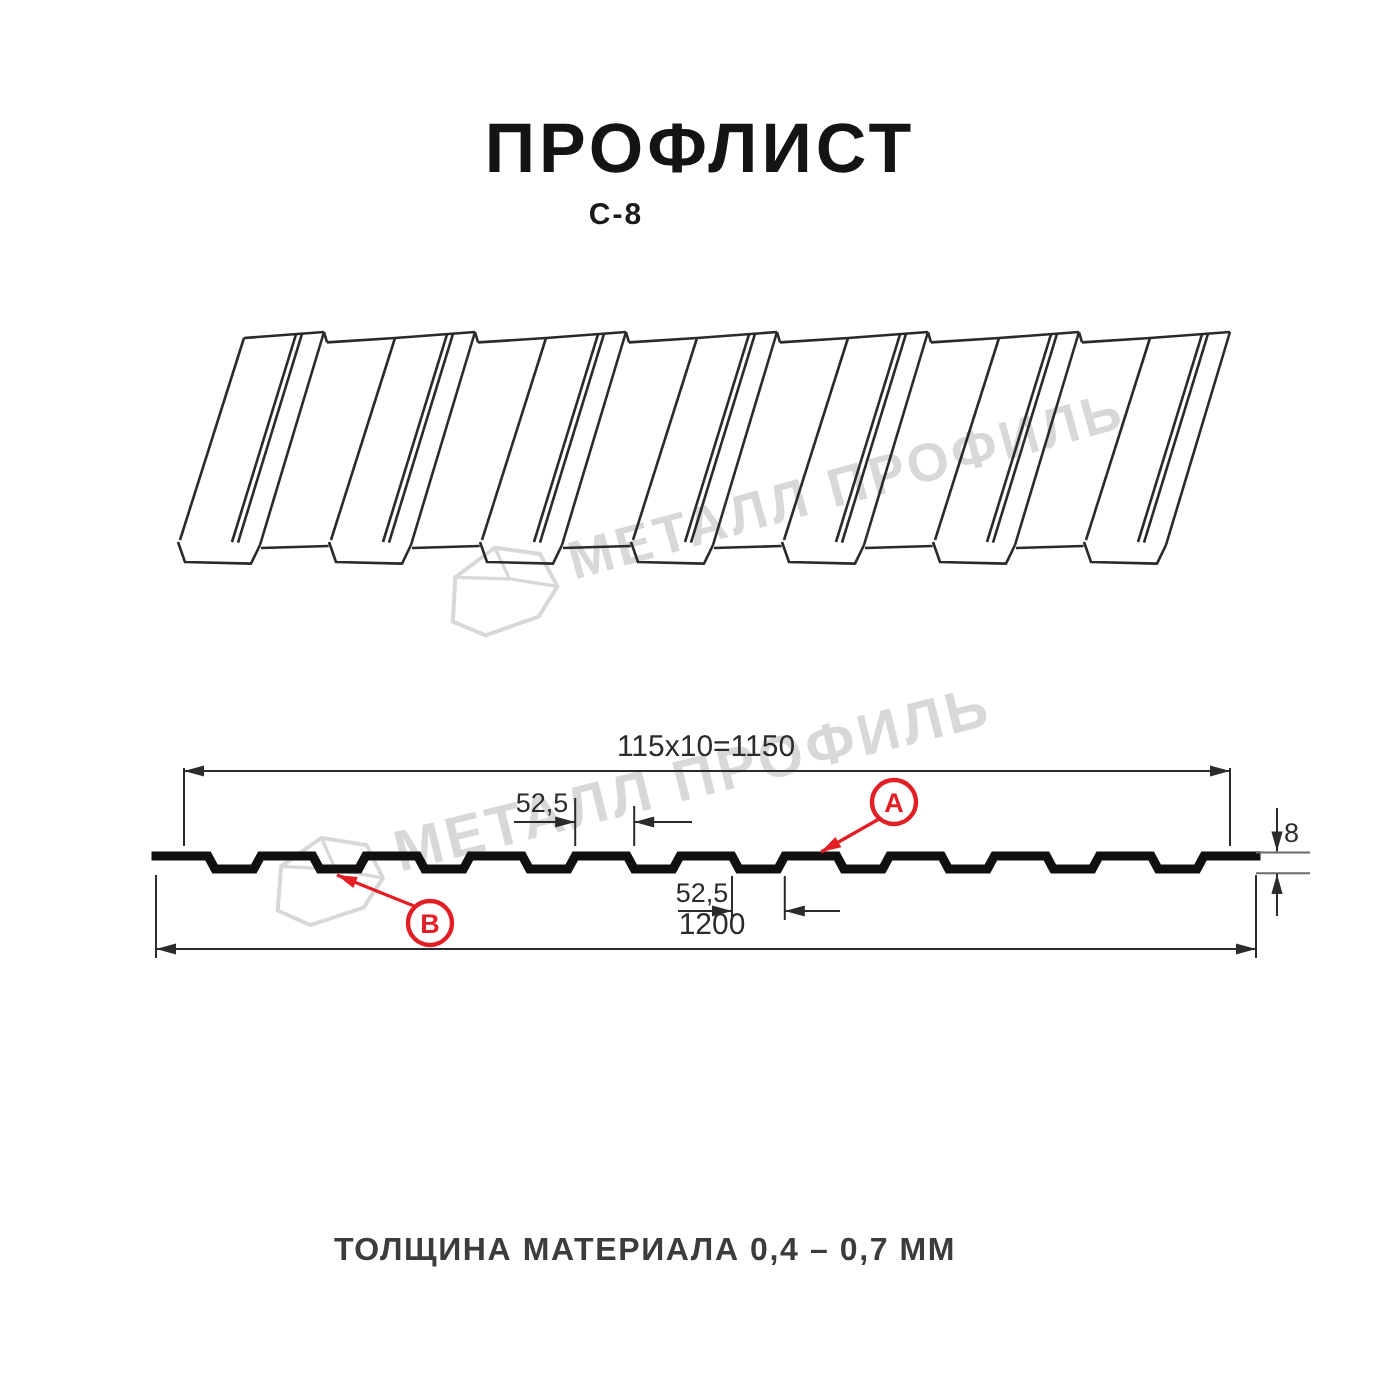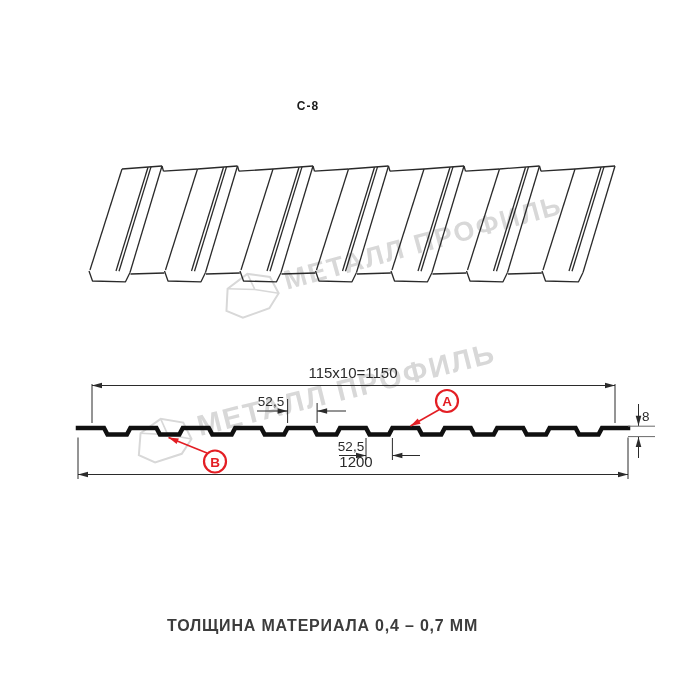--- a/index.html
+++ b/index.html
@@ -1,29 +1,30 @@
 <!DOCTYPE html>
 <html><head>
 <meta charset="utf-8">
 <style>
   html,body{margin:0;padding:0;background:#fff;}
   .page{position:relative;width:700px;height:700px;background:#fff;overflow:hidden;
         font-family:"Liberation Sans",sans-serif;}
   .title{position:absolute;top:55px;left:0;width:700px;text-align:center;
          font-size:35px;font-weight:800;letter-spacing:2px;color:#141414;}
   .subtitle{position:absolute;top:99px;left:0;width:616px;text-align:center;
-         font-size:12px;font-weight:700;letter-spacing:1px;color:#1a1a1a;}
+         font-size:15px;font-weight:700;letter-spacing:1px;color:#1a1a1a;}
   .footer-note{position:absolute;top:617px;left:0;width:645px;text-align:center;
          font-size:16px;font-weight:700;letter-spacing:0.8px;color:#3c3c3c;}
   svg text{font-family:"Liberation Sans",sans-serif;}
 </style>
 </head>
 <body>
 
 <div class="page">
+  <div class="title">ПРОФЛИСТ</div>
   <div class="subtitle">С-8</div>
 
   <svg id="drawing" width="700" height="700" viewBox="0 0 700 700">
       <g transform="translate(286,286) rotate(-15.5)">
         <path d="M -64,8 L -57,-13 L -34,-22 L -13,-13 L -9,5 L -22,17 L -50,19 Z" stroke="#d8d8d8" stroke-width="2" fill="none"></path>
         <path d="M -57,-13 L -31,-5 L -9,5 M -31,-5 L -34,-22" stroke="#d8d8d8" stroke-width="1.6" fill="none"></path>
         <text x="0" y="4" font-size="27" text-anchor="start" font-weight="bold" fill="#d8d8d8" letter-spacing="2">МЕТАЛЛ ПРОФИЛЬ</text>
       </g>
       <g transform="translate(199,432) rotate(-14)">
         <path d="M -64,8 L -57,-13 L -34,-22 L -13,-13 L -9,5 L -22,17 L -50,19 Z" stroke="#d8d8d8" stroke-width="2" fill="none"></path>

